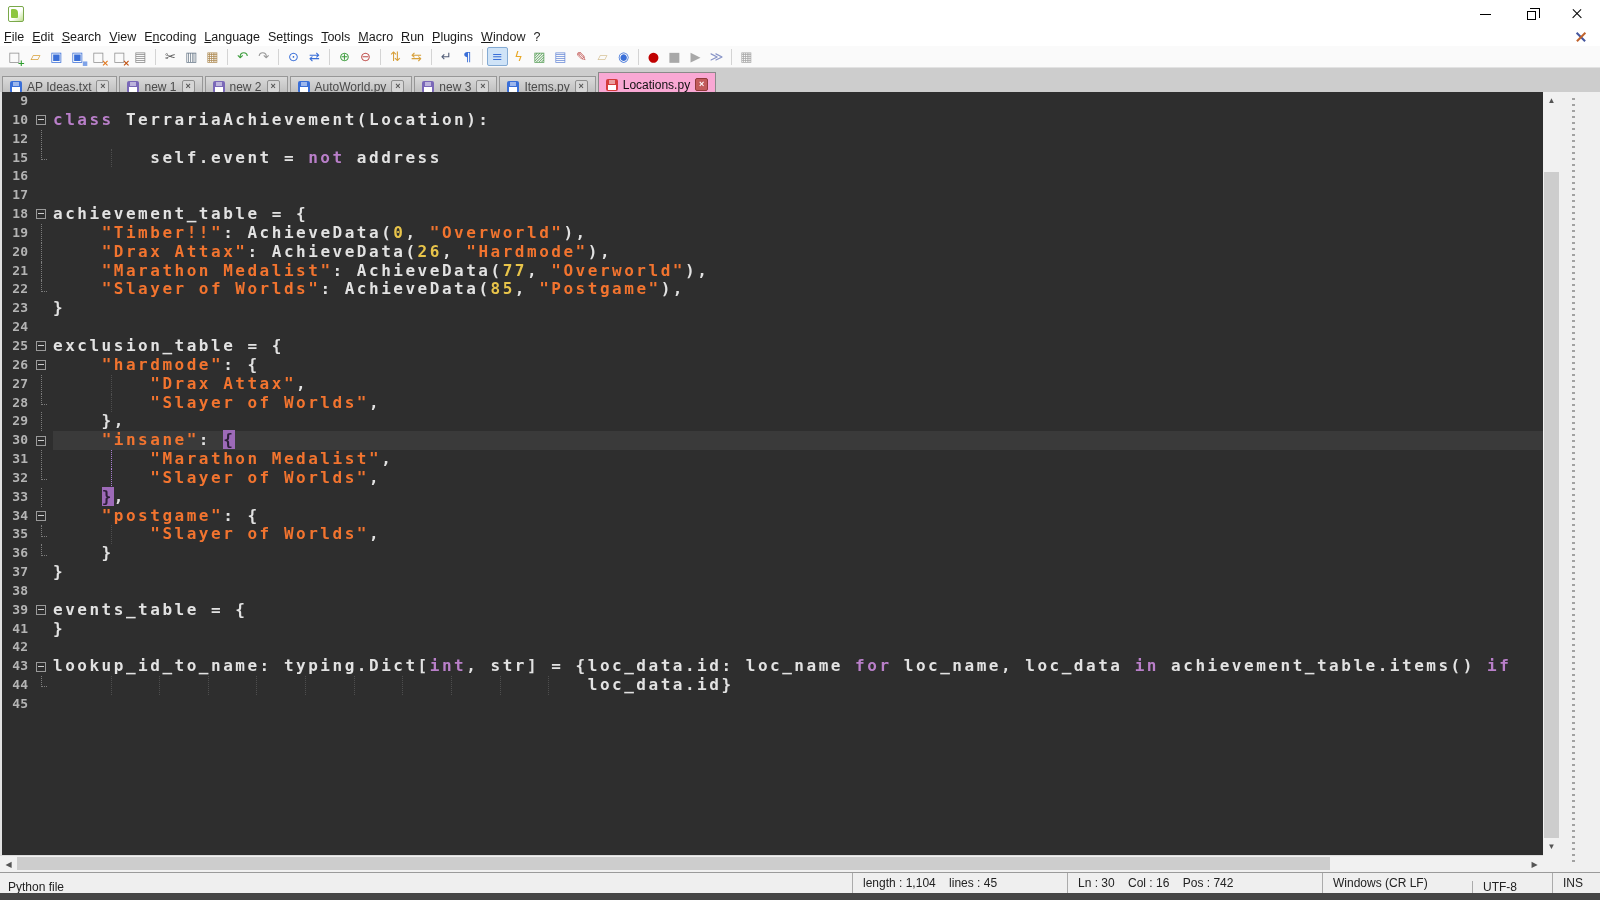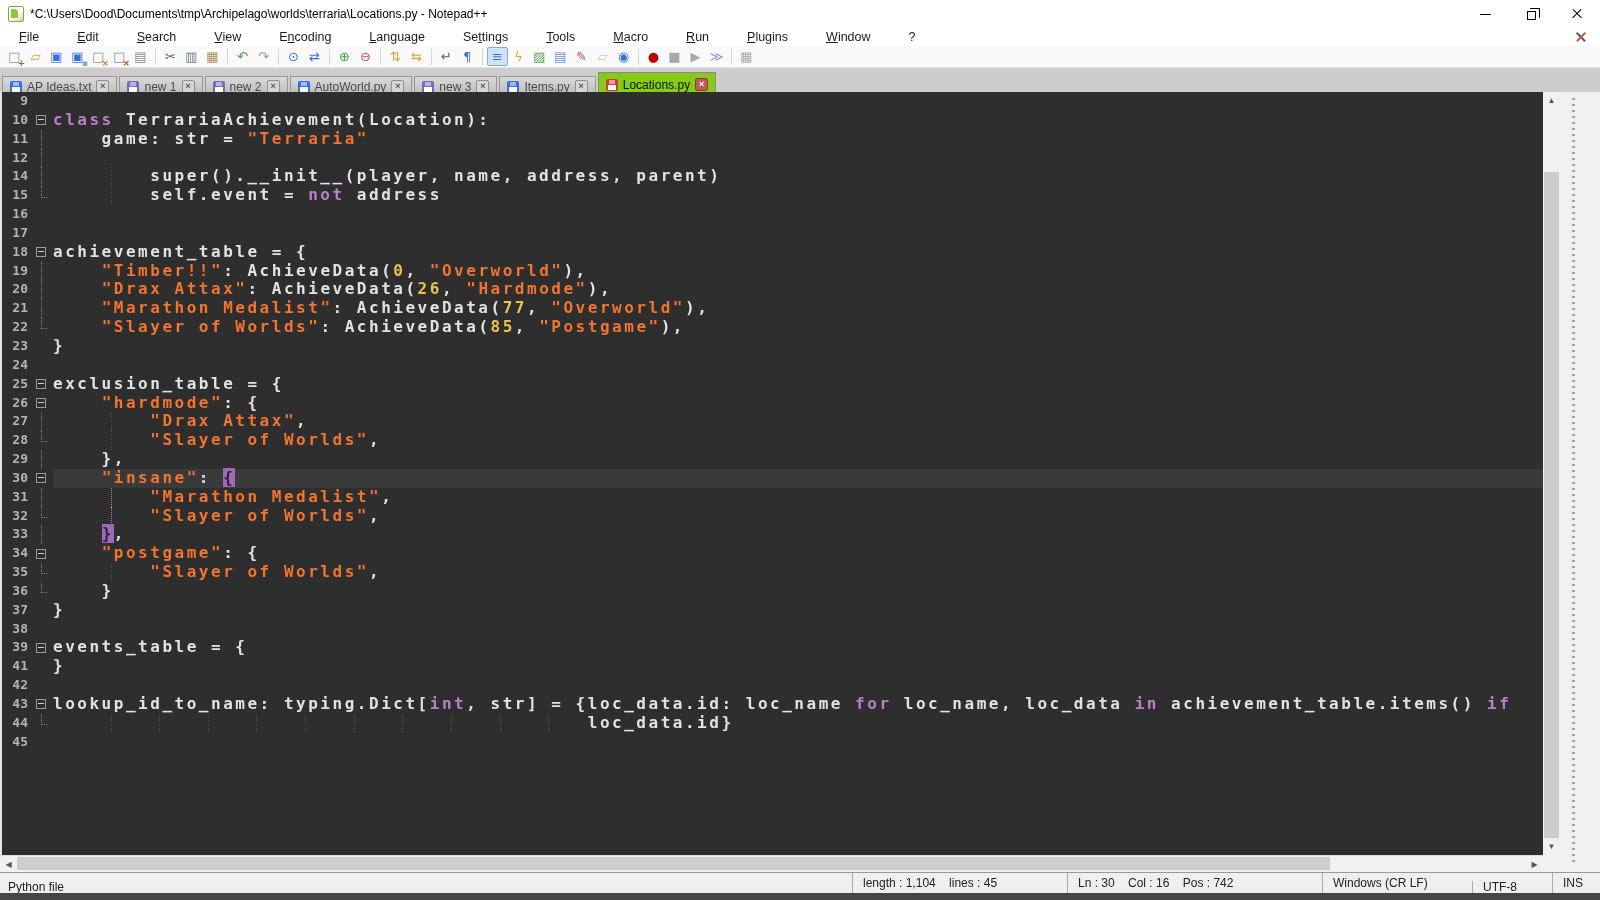--- a/index.html
+++ b/index.html
@@ -17,40 +17,40 @@
   .min-glyph { width:11px; height:1px; background:#000; display:block; }
   .restore-glyph { width:9px; height:9px; border:1px solid #000; background:#fff; position:relative; margin-top:2px; }
   .restore-glyph::before { content:""; position:absolute; left:2px; top:-4px; width:9px; height:9px; border:1px solid #000; border-left:none; border-bottom:none; }
   .close-glyph { width:12px; height:12px; position:relative; display:block; }
   .close-glyph::before,.close-glyph::after { content:""; position:absolute; left:0; top:5px; width:12px; height:1.4px; background:#000; }
   .close-glyph::before { transform:rotate(45deg); }
   .close-glyph::after { transform:rotate(-45deg); }
 
   
   #menubar { position:absolute; top:28px; left:0; width:1600px; height:18px; background:#ffffff; display:flex; align-items:center; font-size:12.5px; color:#1a1a1a; }
-  .mitem { padding:1px 19px; cursor:default; }
+  .mitem { padding:1px 4px; cursor:default; }
   .mitem u { text-decoration:underline; }
   #menu-close { margin-left:auto; margin-right:14px; width:10px; height:10px; position:relative; }
   #menu-close::before,#menu-close::after { content:""; position:absolute; left:-1px; top:4px; width:12px; height:1.6px; }
   #menu-close::before { transform:rotate(45deg); background:#44569e; }
   #menu-close::after { transform:rotate(-45deg); background:#c0622c; }
 
   
   #toolbar { position:absolute; top:46px; left:0; width:1600px; height:22px; background:#fafafa; border-bottom:1px solid #e2e2e2;
              display:flex; align-items:center; padding-left:4px; font-family:"DejaVu Sans",sans-serif; }
   .tbtn { width:21px; height:19px; display:flex; align-items:center; justify-content:center; position:relative; font-size:13px; line-height:1; border-radius:2px; }
   .tbtn.active { background:#cfe3f7; border:1px solid #84abd4; }
   .tbtn .badge { position:absolute; right:0; bottom:-2px; font-size:9px; font-weight:bold; }
   .tsep { width:1px; height:16px; background:#d4d4d4; margin:0 4px; }
 
   
   #tabbar { position:absolute; top:68px; left:0; width:1600px; height:28px; background:#cdcdcd; display:flex; align-items:flex-end; }
   .tab { display:flex; align-items:center; gap:5px; height:20px; padding:0 7px; margin-left:2px;
          background:linear-gradient(#dadada,#b9b9b9); border:1px solid #979797; border-bottom:none; font-size:12px; color:#4a4a4a; }
-  .tab.active { height:24px; background:#84cc16; color:#111; border-color:#8a8a8a; }
+  .tab.active { height:24px; background:#f9a8d4; color:#111; border-color:#8a8a8a; }
   .floppy { width:12px; height:12px; border-radius:2px; position:relative; display:inline-block; flex:none; }
   .floppy .fa { position:absolute; left:3px; top:1px; width:6px; height:4px; background:rgba(255,255,255,.5); }
   .floppy .fb { position:absolute; left:2px; bottom:1px; width:8px; height:5px; background:#ffffff; }
   .tclose { width:13px; height:13px; border:1px solid #8f8f8f; background:#d6d6d6; color:#555;
             font-size:9px; line-height:11px; text-align:center; border-radius:2px; flex:none; }
   .tclose::before { content:"×"; font-weight:bold; }
   .tab.active .tclose { background:#c25b5b; border-color:#913a3a; color:#fff; }
 
   
   #editor { position:absolute; top:92px; left:0; width:1543px; height:763px; background:var(--ebg); border-left:2px solid #e2e2e2;
@@ -89,21 +89,20 @@
                display:flex; align-items:stretch; font-size:12px; color:#222; }
   #status-left { flex:1; display:flex; align-items:center; padding-left:8px;margin-top:8px; }
   .scell { border-left:1px solid #ababab; display:flex; align-items:center; padding:0 10px; white-space:pre; }
   #bottomstrip { position:absolute; left:0; top:893px; width:1600px; height:7px; background:#454545; }
 </style>
 </head>
 <body>
 
 <div id="titlebar">
   <span class="appicon"></span>
-  <span id="title-text">*C:\Users\Dood\Documents\tmp\Archipelago\worlds\terraria\Locations.py - Notepad++</span>
   <div id="wincontrols">
     <span class="wbtn">
         <span class="min-glyph"></span>
       </span>
     <span class="wbtn">
         <span class="restore-glyph"></span>
       </span>
     <span class="wbtn">
         <span class="close-glyph"></span>
       </span>
@@ -307,40 +306,25 @@
       <span class="code"></span>
     </div>
     <div class="row">
       <span class="ln">10</span>
       <span class="fold">
         <span class="fbox"></span>
       </span>
       <span class="code"><span class="c-k">class</span><span class="c-p"> TerrariaAchievement(Location):</span></span>
     </div>
     <div class="row">
-      <span class="ln">11</span>
-      <span class="fold">
-        <span class="fv"></span>
-      </span>
-      <span class="code"><span class="c-p">    game: str = </span><span class="c-s">"Terraria"</span></span>
-    </div>
-    <div class="row">
       <span class="ln">12</span>
       <span class="fold">
         <span class="fv"></span>
       </span>
       <span class="code"></span>
-    </div>
-    <div class="row">
-      <span class="ln">14</span>
-      <span class="fold">
-        <span class="fv"></span>
-      </span>
-      <span class="guide" style="left: 108.612px;"></span>
-      <span class="code"><span class="c-p">        super().__init__(player, name, address, parent)</span></span>
     </div>
     <div class="row">
       <span class="ln">15</span>
       <span class="fold">
         <span class="fe"></span>
       </span>
       <span class="guide" style="left: 108.612px;"></span>
       <span class="code"><span class="c-p">        self.event = </span><span class="c-k">not</span><span class="c-p"> address</span></span>
     </div>
     <div class="row">

